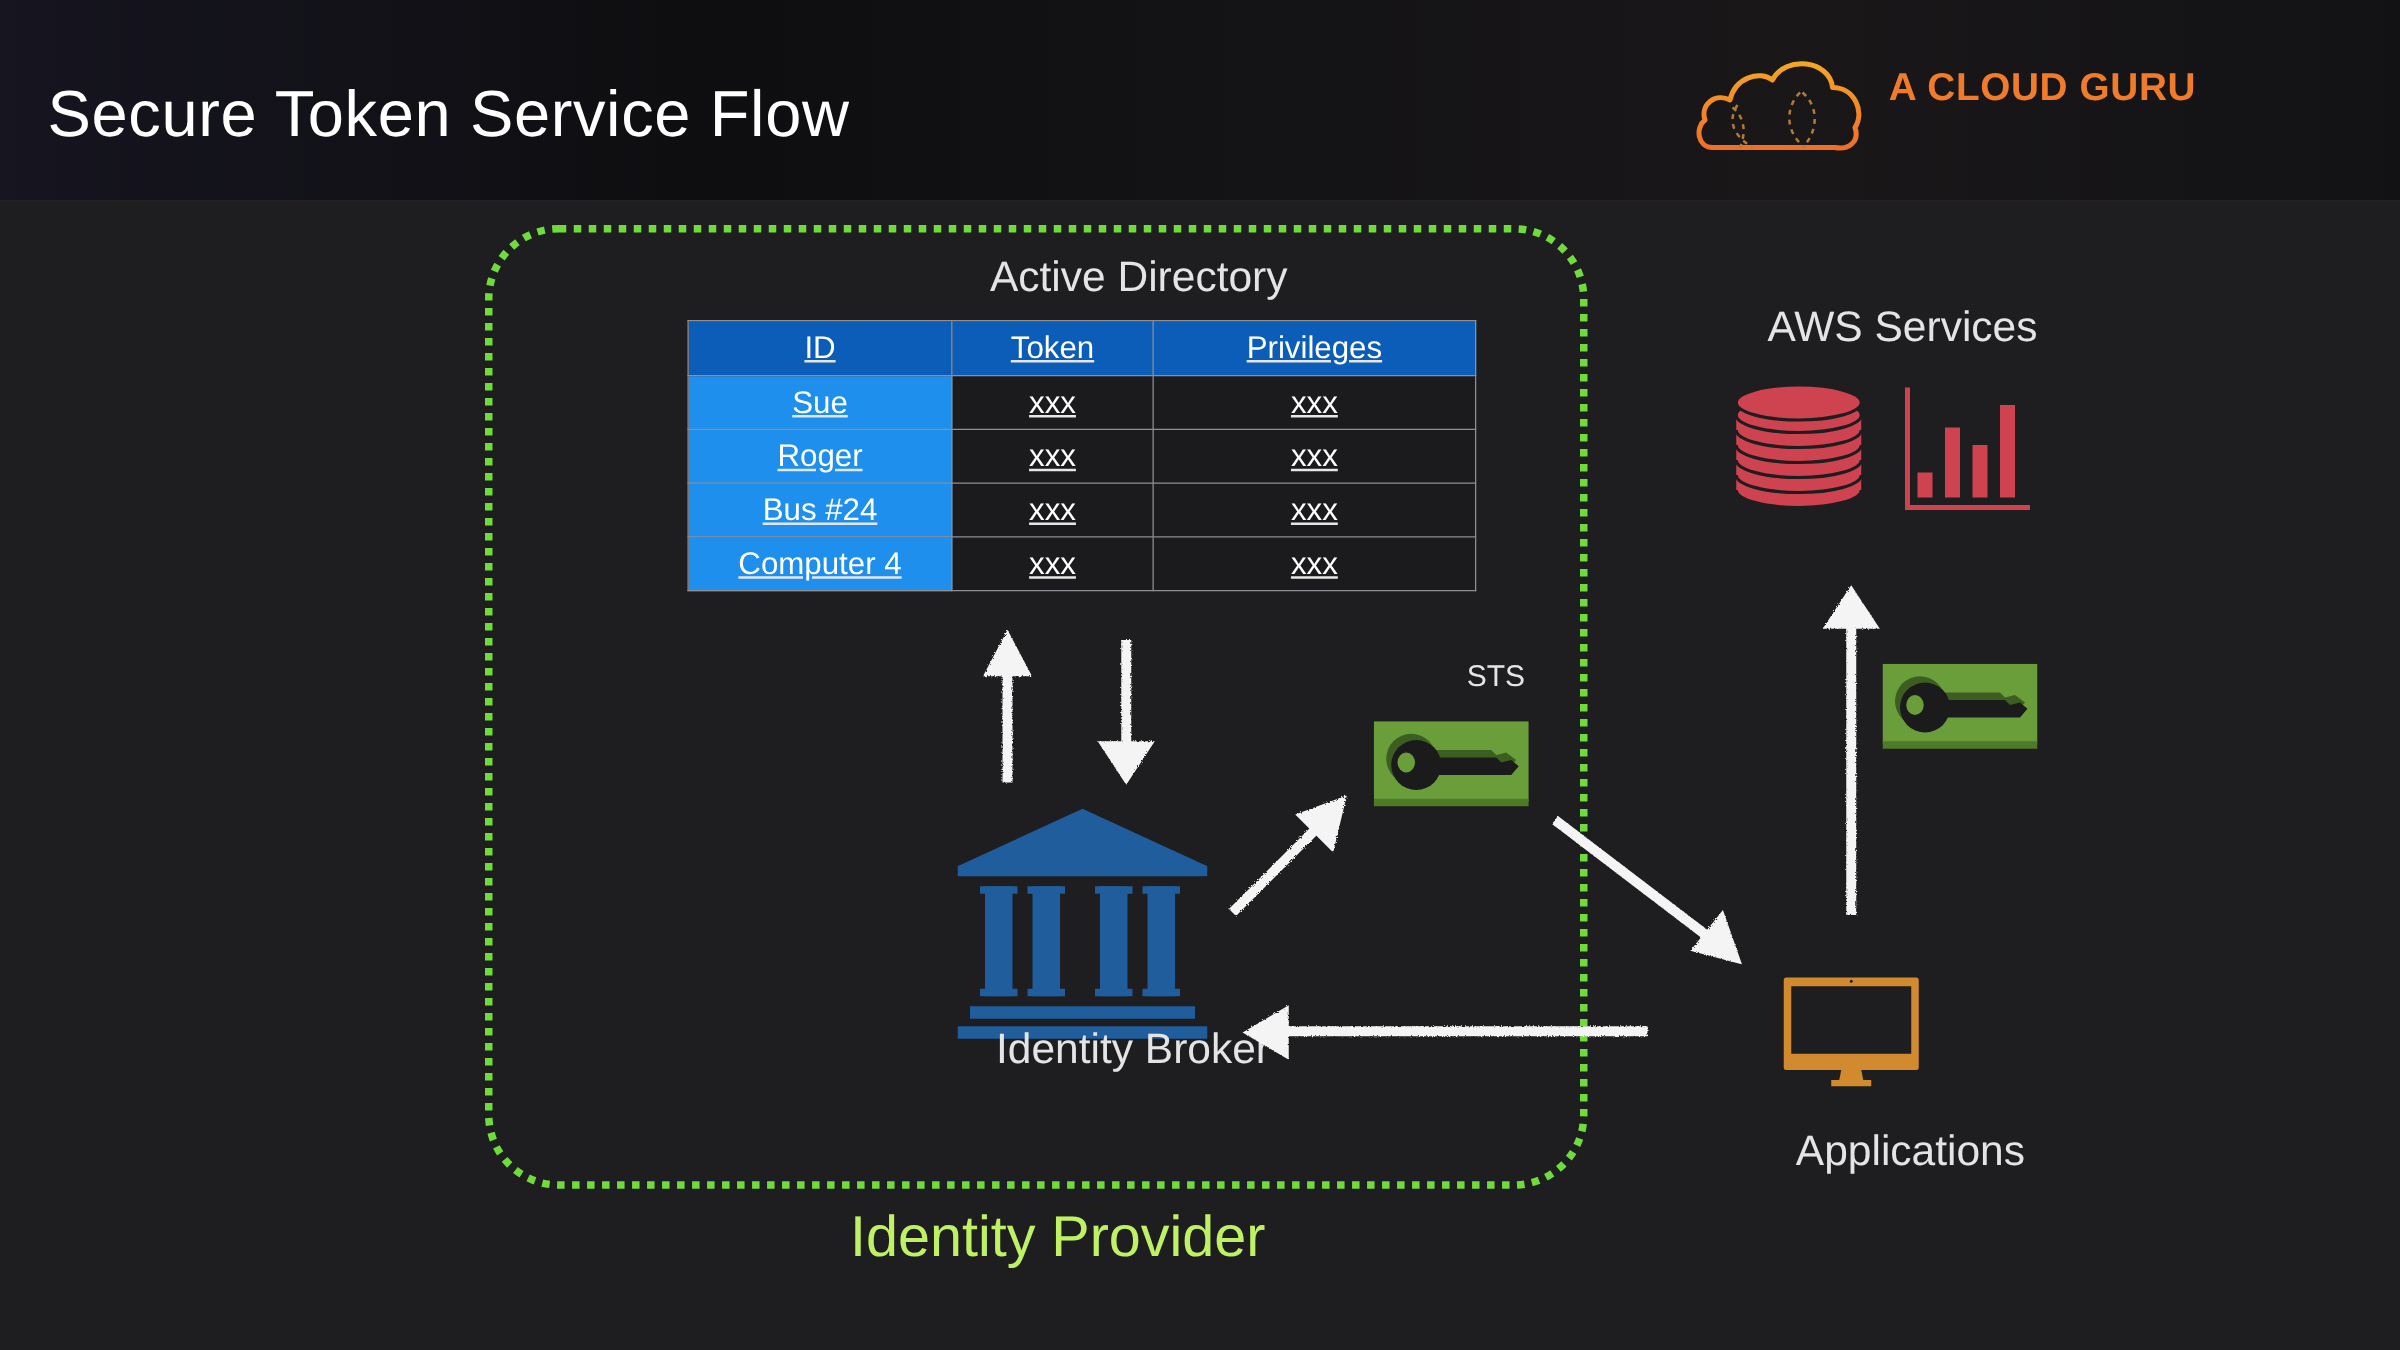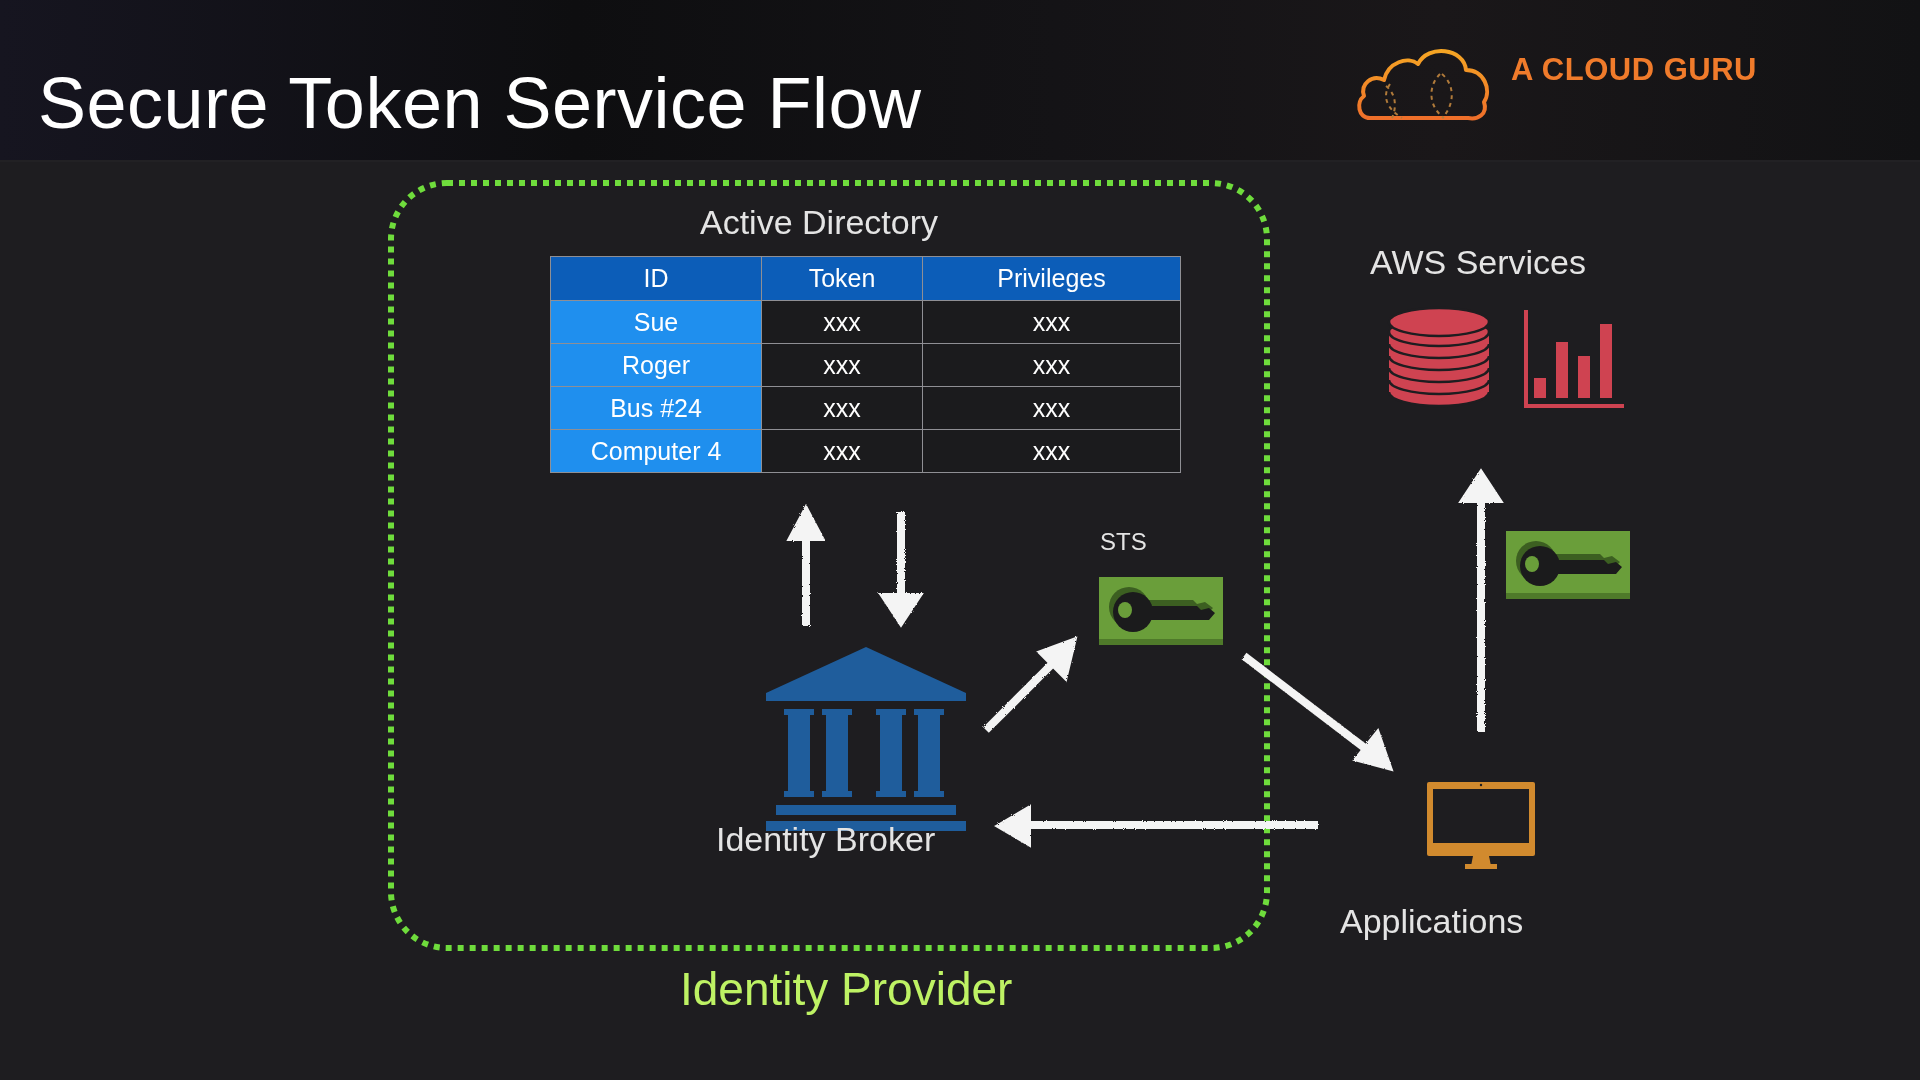--- a/index.html
+++ b/index.html
@@ -8,32 +8,33 @@
     background:#1e1d20; font-family:"Liberation Sans", sans-serif; color:#e6e6e6;
   }
   .header {
     position:absolute; left:0; top:0; width:1920px; height:162px;
     background:linear-gradient(90deg,#161520 0%, #0e0e10 30%, #141316 55%, #1a1719 75%, #121214 100%);
   }
   .header::after {
     content:""; position:absolute; left:0; right:0; bottom:0; height:2px; background:#222124;
   }
   .title {
-    position:absolute; left:38px; top:62px; font-size:72px; color:#ffffff; letter-spacing:0.5px;
+    position:absolute; left:38px; top:62px; font-size:52px; color:#ffffff; letter-spacing:0.5px;
     white-space:nowrap;
   }
   .logo { position:absolute; left:1356px; top:40px; width:540px; height:90px; }
   .logo-text {
     position:absolute; left:155px; top:12px; font-size:31px; font-weight:bold; color:#f07b2b;
     white-space:nowrap; letter-spacing:0.5px;
   }
-  .label { position:absolute; white-space:nowrap; text-align:left; }
+  .label { position:absolute; white-space:nowrap; text-align:right; }
   .ad-table {
     position:absolute; left:550px; top:256px; width:631px; border-collapse:collapse;
     font-size:25px;
+    text-decoration:underline;
   }
   .ad-table th, .ad-table td {
     border:1.5px solid #8f8f94; text-align:center; height:42px; padding:0; color:#ffffff; font-weight:normal;
   }
   .ad-table th { background:#0c5db8; height:43px; }
   .ad-table td.id { background:#1f8fee;margin-top:29px; }
   .ad-table td.cell { background:#1b1b1d; }
   svg.overlay { position:absolute; left:0; top:0; }
 </style>
 </head>

